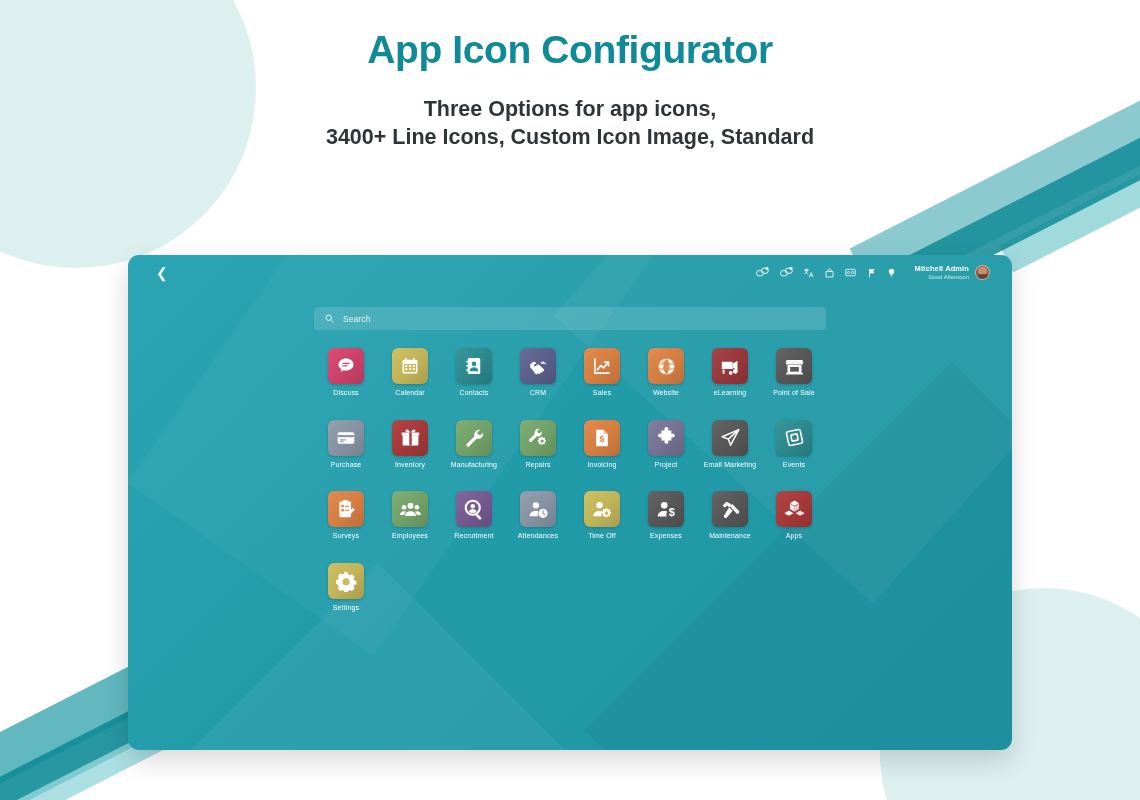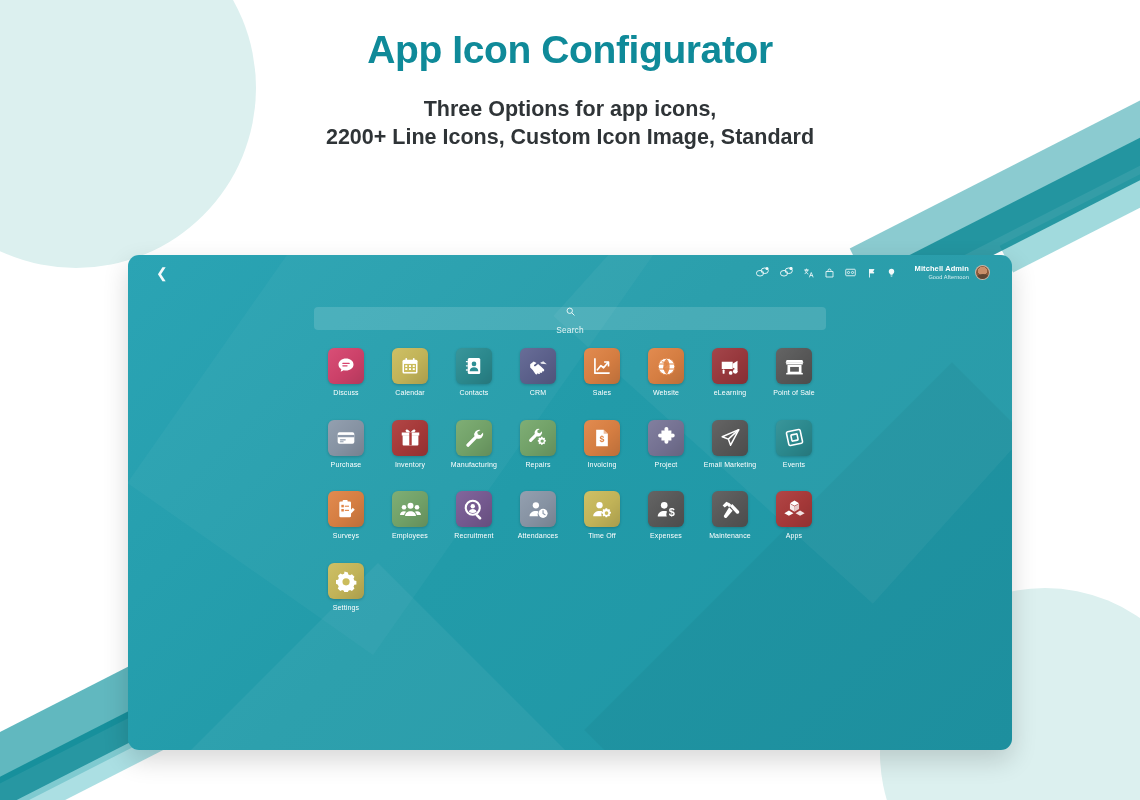--- a/index.html
+++ b/index.html
@@ -110,21 +110,20 @@
     width:13px; height:9px; border-radius:50% 50% 0 0; background:#5e4634;
   }
 
   
   .search-wrap { position:relative; z-index:4; padding:16px 0 0 0; display:flex; justify-content:center; }
   .search-bar {
     width:512px; height:23px; border-radius:4px;
     background:rgba(255,255,255,.14);
     display:flex; align-items:center; gap:9px; padding:0 11px;
     cursor:text;
-    flex-direction:column;
   }
   .search-bar svg { flex:0 0 auto; }
   .search-ph { color:#e6f6f7; font-size:8.4px; letter-spacing:.15px; }
 
   
   .grid-area { position:relative; z-index:4; padding:18px 0 0 186px; }
   .app-grid {
     display:grid;
     grid-template-columns:repeat(8, 64px);
     row-gap:23px;
@@ -161,21 +160,21 @@
   <div class="deco band band-tr-1"></div>
   <div class="deco band band-tr-2"></div>
   <div class="deco band band-bl-1"></div>
   <div class="deco band band-bl-2"></div>
   <div class="deco band band-bl-3"></div>
 
   <div class="headings">
     <div class="title">App Icon Configurator</div>
     <div class="subtitle">
       <div>Three Options for app icons,</div>
-      <div>2200+ Line Icons, Custom Icon Image, Standard</div>
+      <div>3400+ Line Icons, Custom Icon Image, Standard</div>
     </div>
   </div>
 
   <div class="window">
     <div class="win-shape shape-a"></div>
     <div class="win-shape shape-b"></div>
     <div class="win-shape shape-c"></div>
     <div class="win-shape shape-d"></div>
 
     <div class="win-header">

